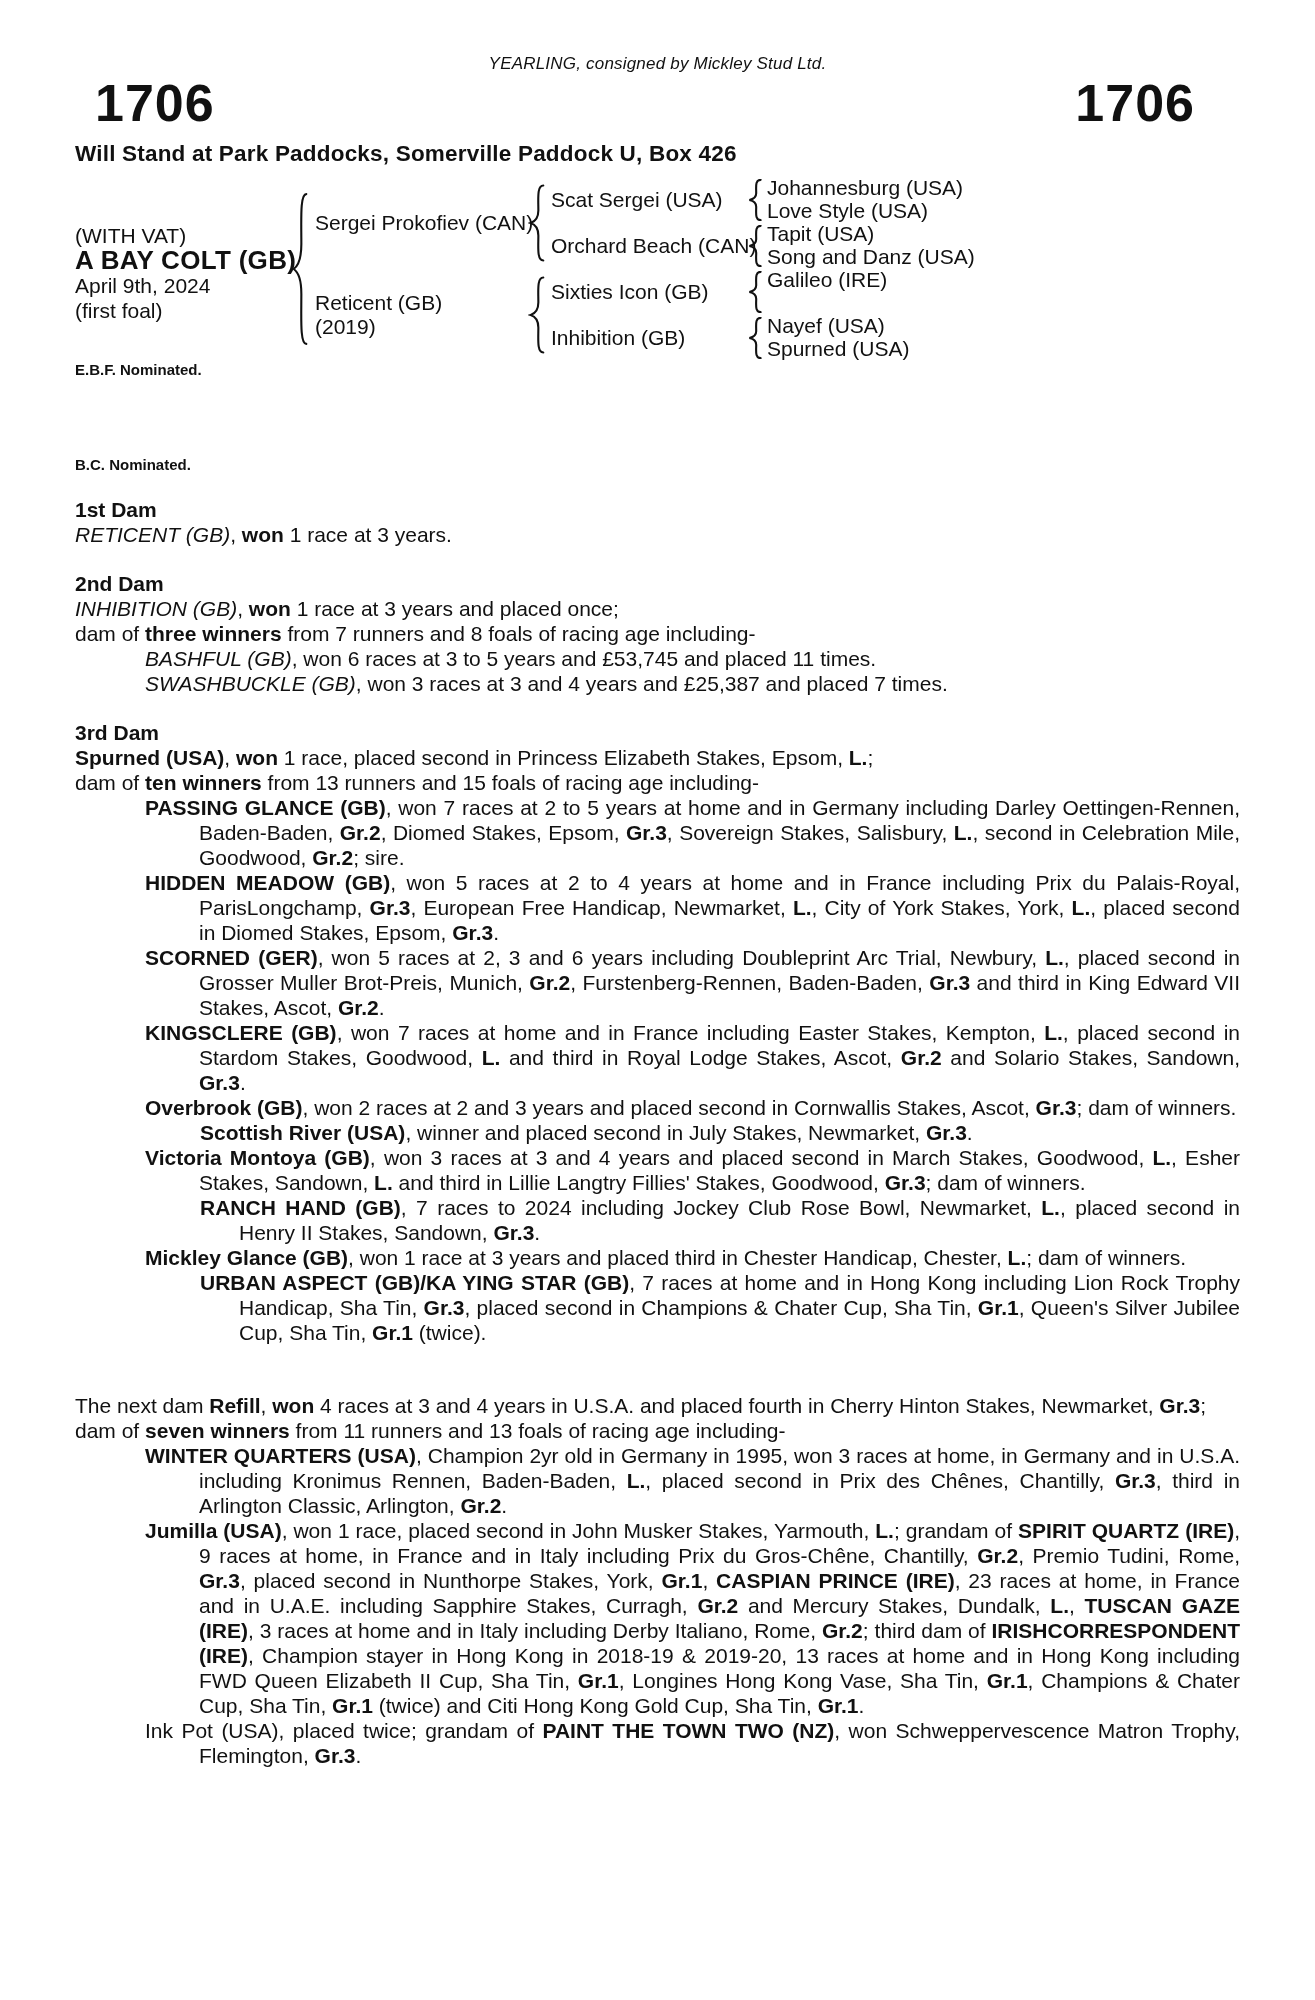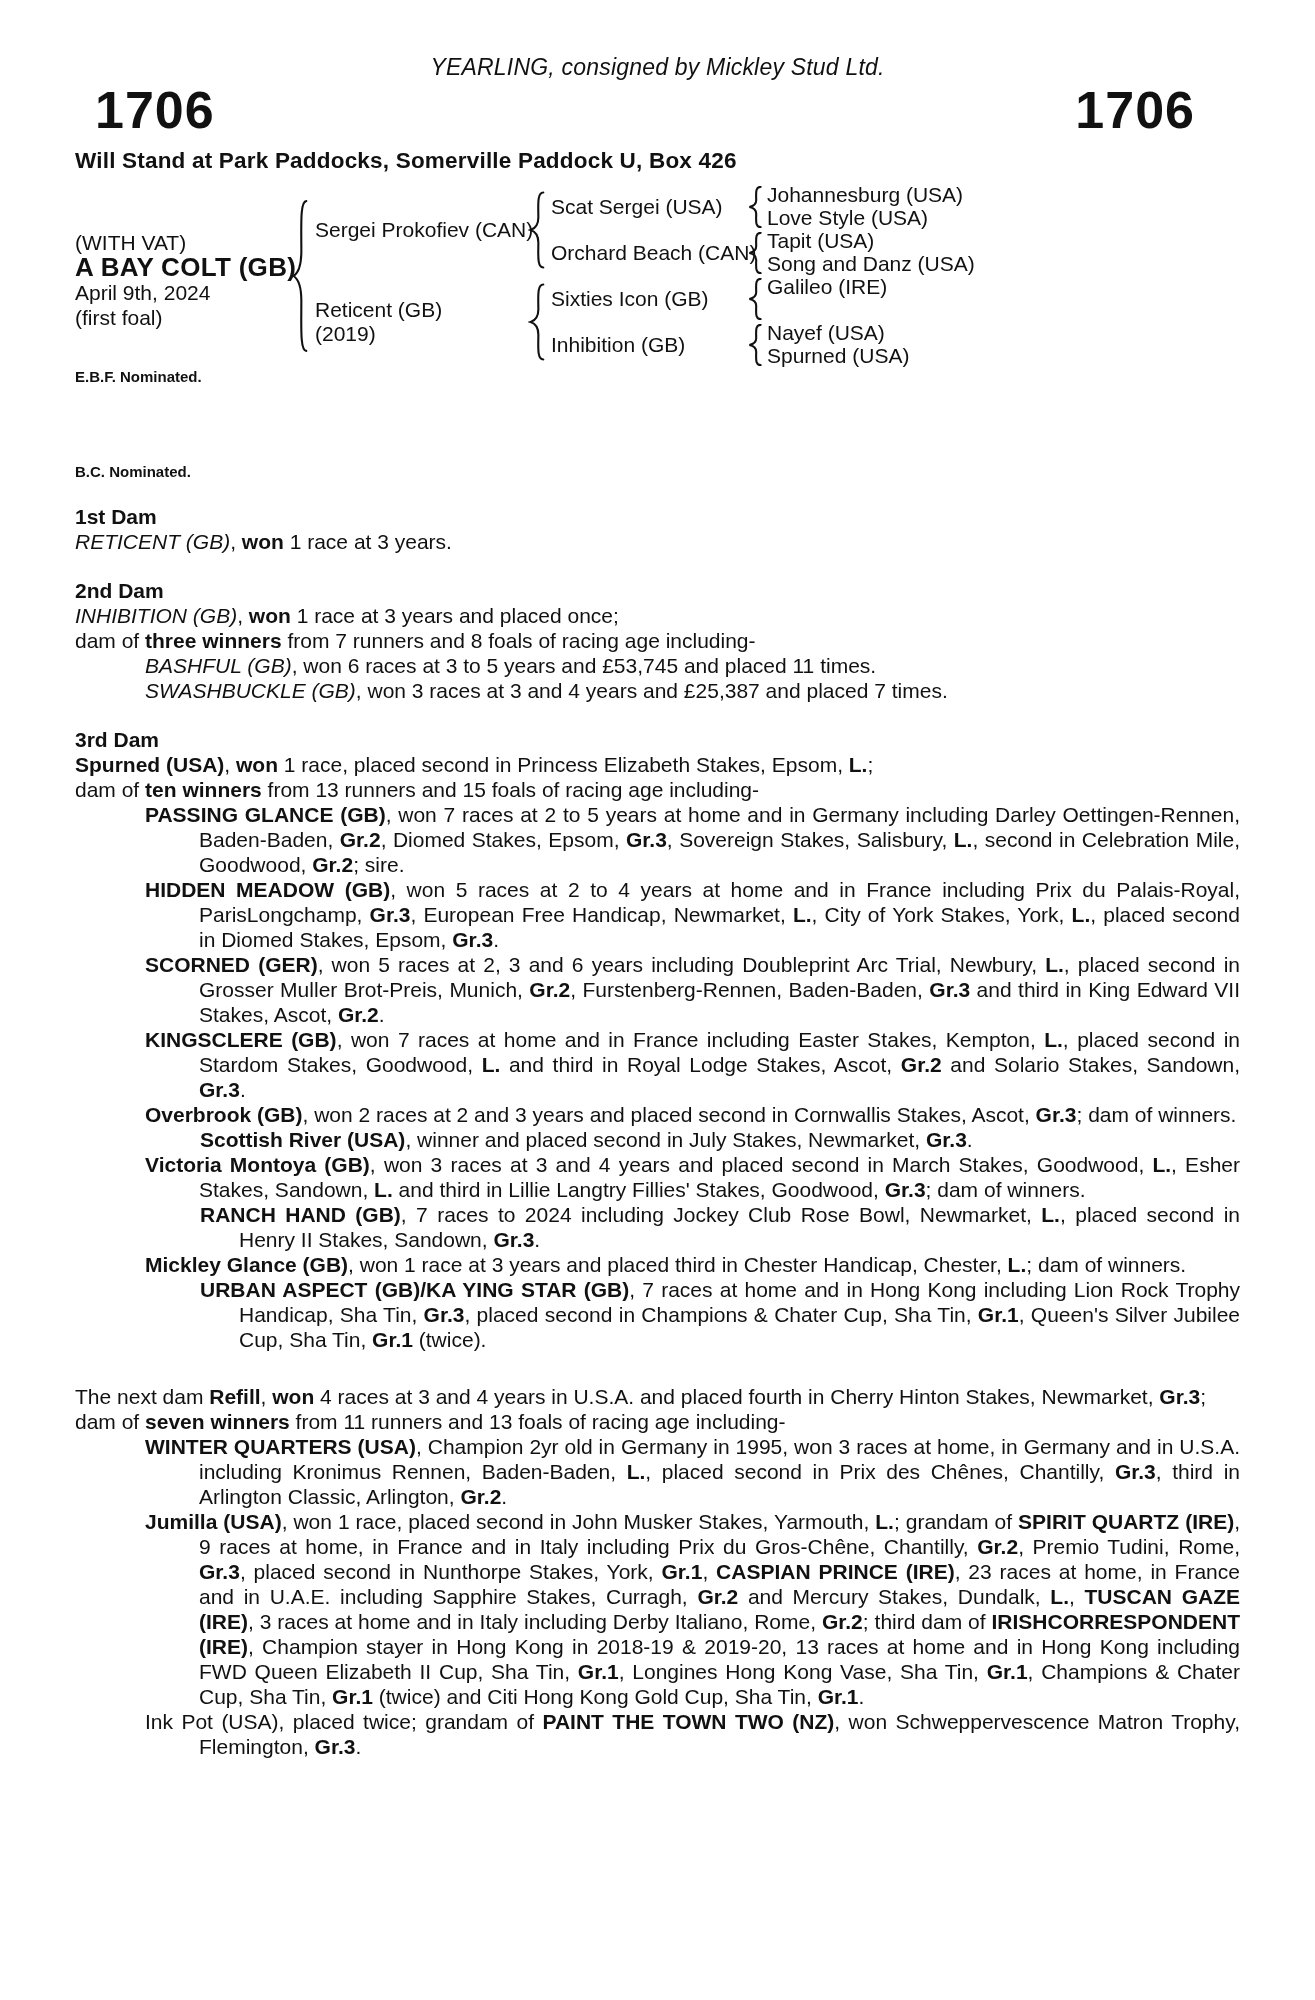--- a/index.html
+++ b/index.html
@@ -5,21 +5,21 @@
   html, body { margin: 0; padding: 0; background: #ffffff; }
   body {
     width: 1315px; min-height: 2000px;
     font-family: "Liberation Sans", sans-serif;
     color: #111; -webkit-font-smoothing: antialiased;
   }
   .sheet { width: 1165px; margin: 0 auto 0 75px; padding-top: 54px; }
 
   .consignor {
     text-align: center; font-style: italic;
-    font-size: 23px; letter-spacing: .2px;
+    font-size: 17px; letter-spacing: .2px;
   }
   .lot-row {
     display: flex; justify-content: space-between; align-items: baseline;
     margin-top: 2px; line-height: 1.05;
   }
   .lot-num { font-size: 52px; font-weight: 700; letter-spacing: 1px; }
   .lot-num.left { margin-left: 20px; }
   .lot-num.right { margin-right: 45px; }
   .stand-line { font-weight: 700; font-size: 22.5px; margin-top: 10px; letter-spacing: .2px; }
 
@@ -53,21 +53,21 @@
   .brace-t3 { grid-row: 5 / 7; } .brace-t4 { grid-row: 7 / 9; }
 
   .nominations {
     display: flex; justify-content: center; gap: 78px;
     font-weight: 700; font-size: 15px;  flex-direction: column;
   }
 
   
   .cat-sections { margin-top: 24px; font-size: 21px; line-height: 25px; }
   .cat-section + .cat-section { margin-top: 24px; }
-  .cat-section:last-child { margin-top: 32px; }
+  .cat-section:last-child { margin-top: 48px; }
   .dam-heading { font-weight: 700; }
   .para { text-align: justify; }
   .ind0 { padding-left: 74px;  text-indent: -74px; }
   .ind1 { padding-left: 124px; text-indent: -54px; }
   .ind2 { padding-left: 164px; text-indent: -39px; }
   .b  { font-weight: 700; }
   .it { font-style: italic; }
 </style>
 </head>
 <body>

